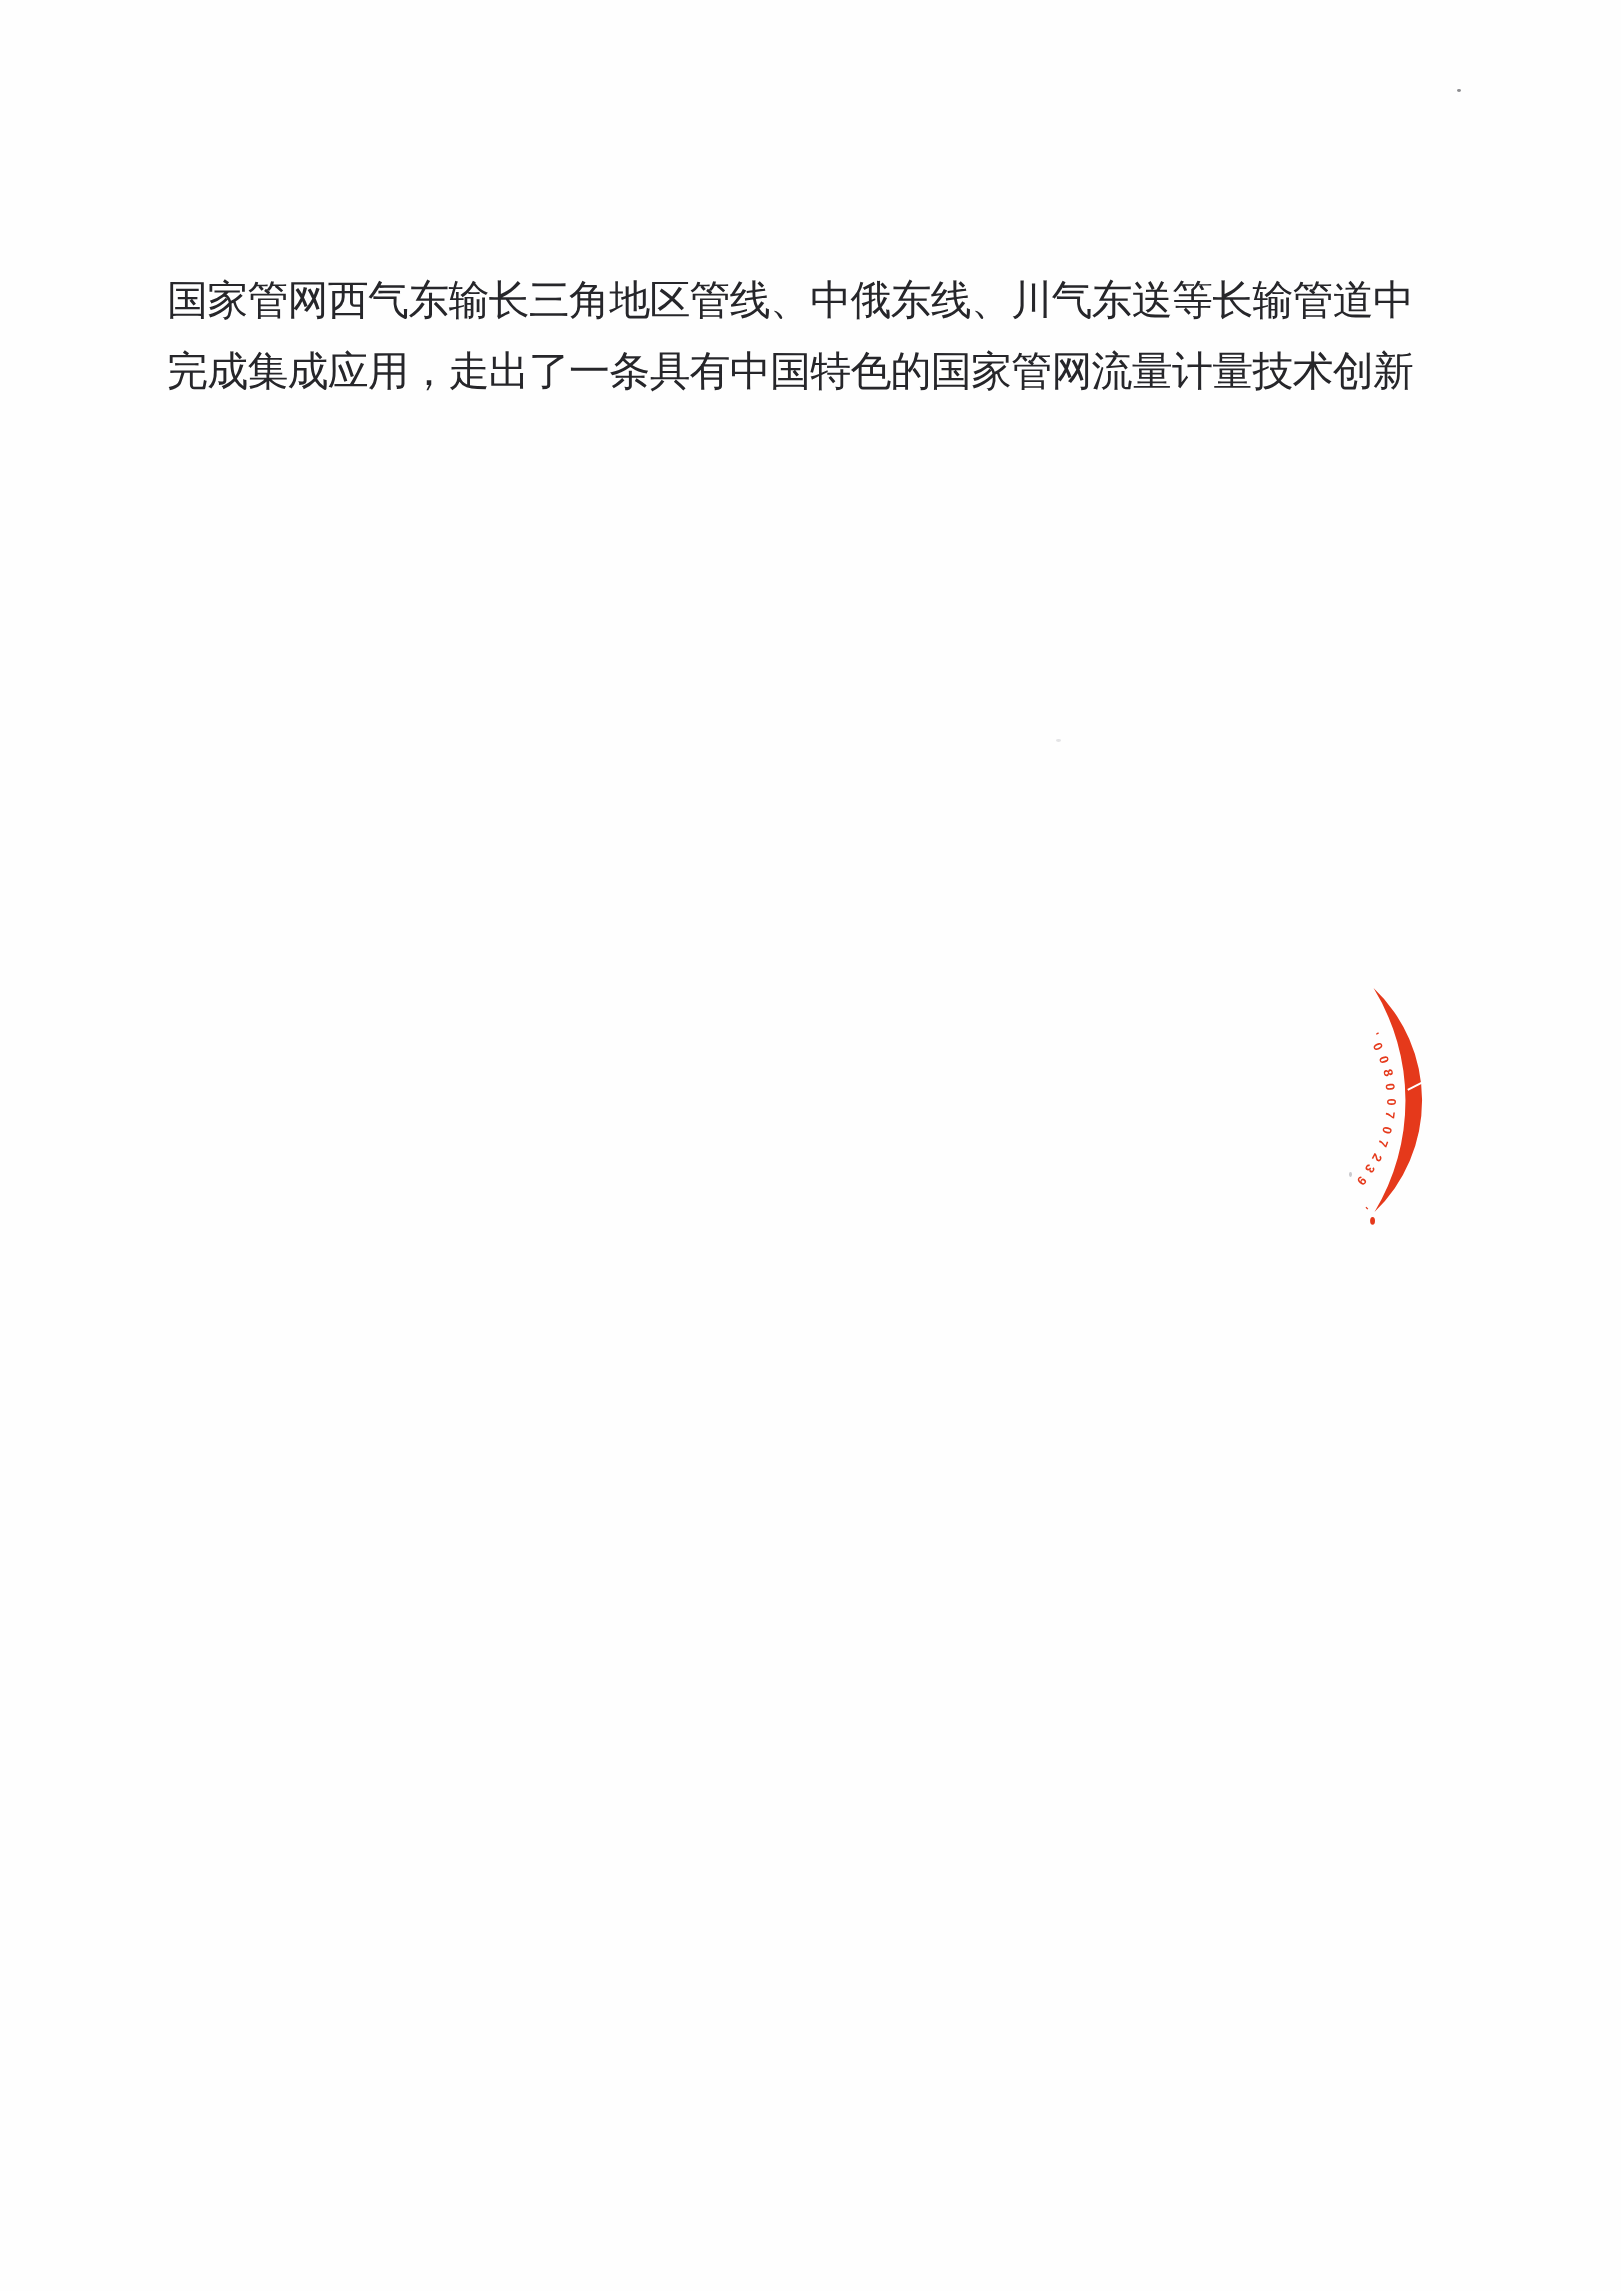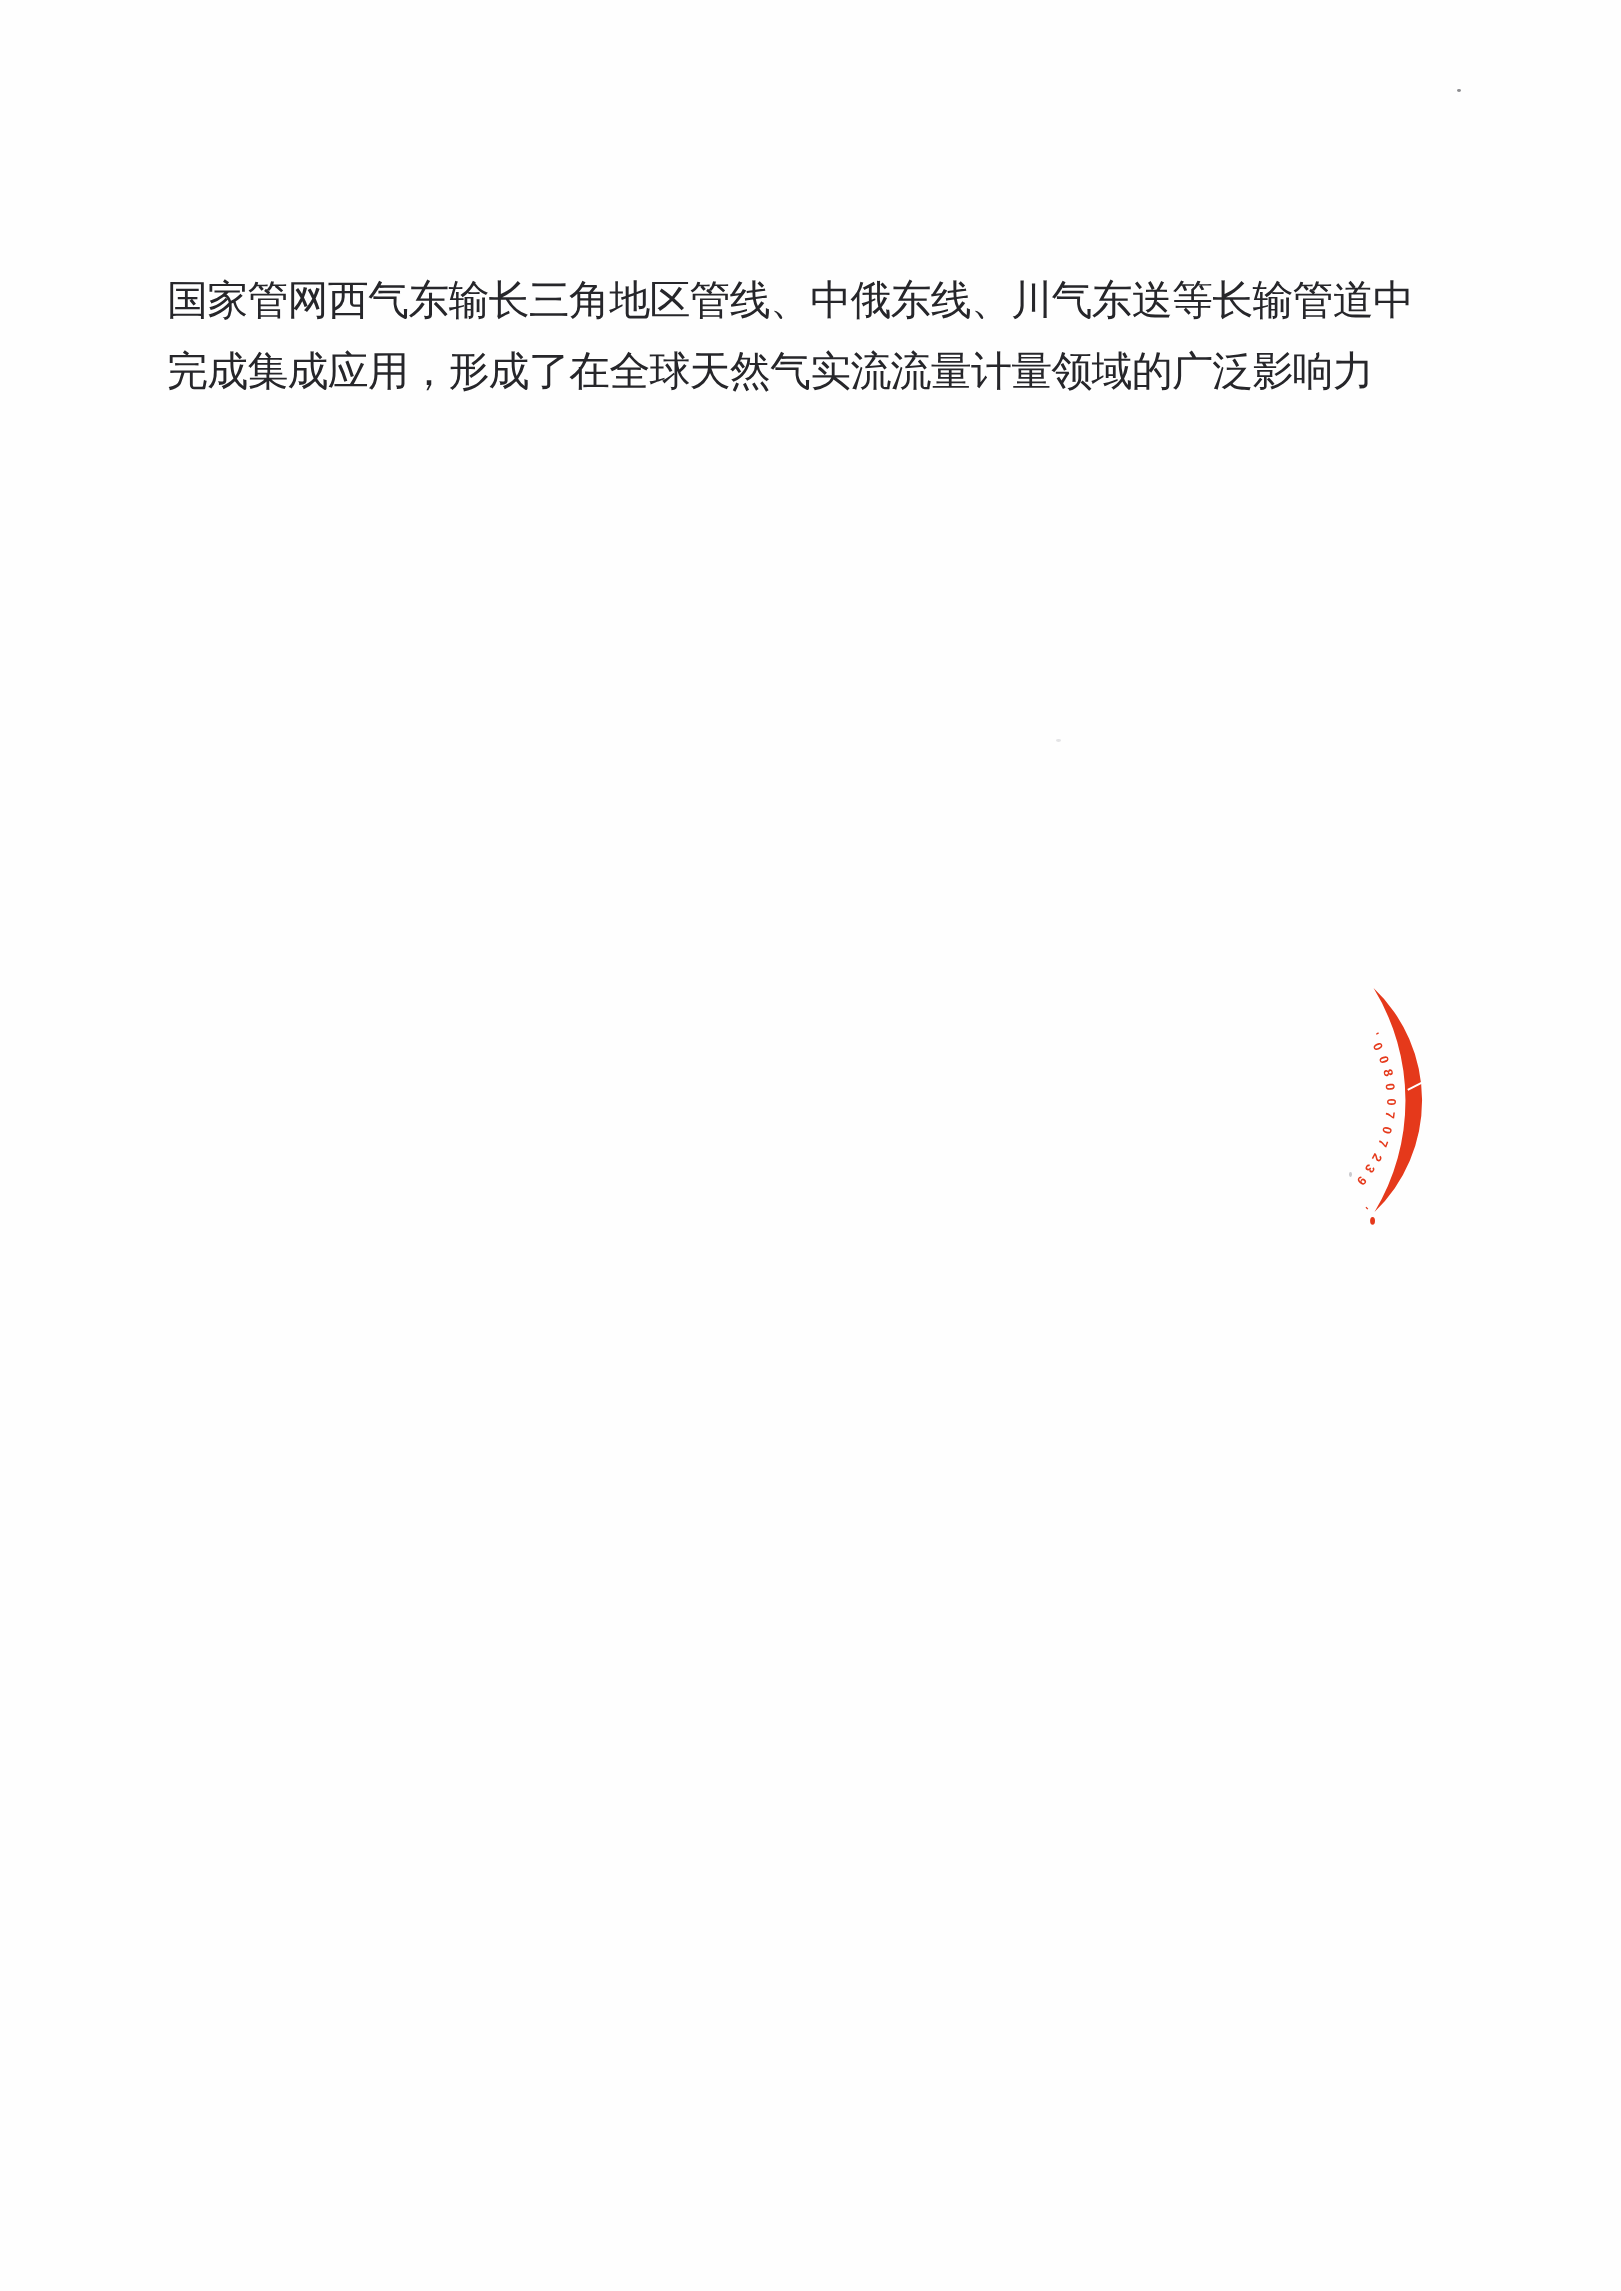--- a/index.html
+++ b/index.html
@@ -56,21 +56,21 @@
   .speck-2 { left: 1056px; top: 739px; width: 4.9px; height: 2.9px; background: #e4e4e6; }
   .speck-3 { left: 1349px; top: 1172px; width: 2.9px; height: 4.9px; background: #c9c9cd; }
 </style>
 </head>
 <body>
 
 <div class="page">
 
   <div class="paragraph">
     <div class="text-line">国家管网西气东输长三角地区管线、中俄东线、川气东送等长输管道中</div>
-    <div class="text-line">完成集成应用，形成了在全球天然气实流流量计量领域的广泛影响力</div>
+    <div class="text-line">完成集成应用，走出了一条具有中国特色的国家管网流量计量技术创新</div>
   </div>
 
   <svg class="seal-svg" viewBox="0 0 90 250" xmlns="http://www.w3.org/2000/svg">
     <path d="M 21 8 A 158 158 0 0 1 22 237 A 220 220 0 0 0 21 8 Z" fill="#e5391b"></path>
     <line x1="56" y1="112" x2="74" y2="103" stroke="#ffffff" stroke-width="2"></line>
     <ellipse cx="20" cy="246" rx="2.5" ry="4" fill="#e5391b"></ellipse>
   </svg>
 
   <span class="seal-tick" style="left:1375px;top:1035px;transform:translate(-50%,-50%) rotate(60deg);">'</span>
   <span class="seal-digit" style="left:1377px;top:1047px;transform:translate(-50%,-50%) rotate(64deg);">0</span>

